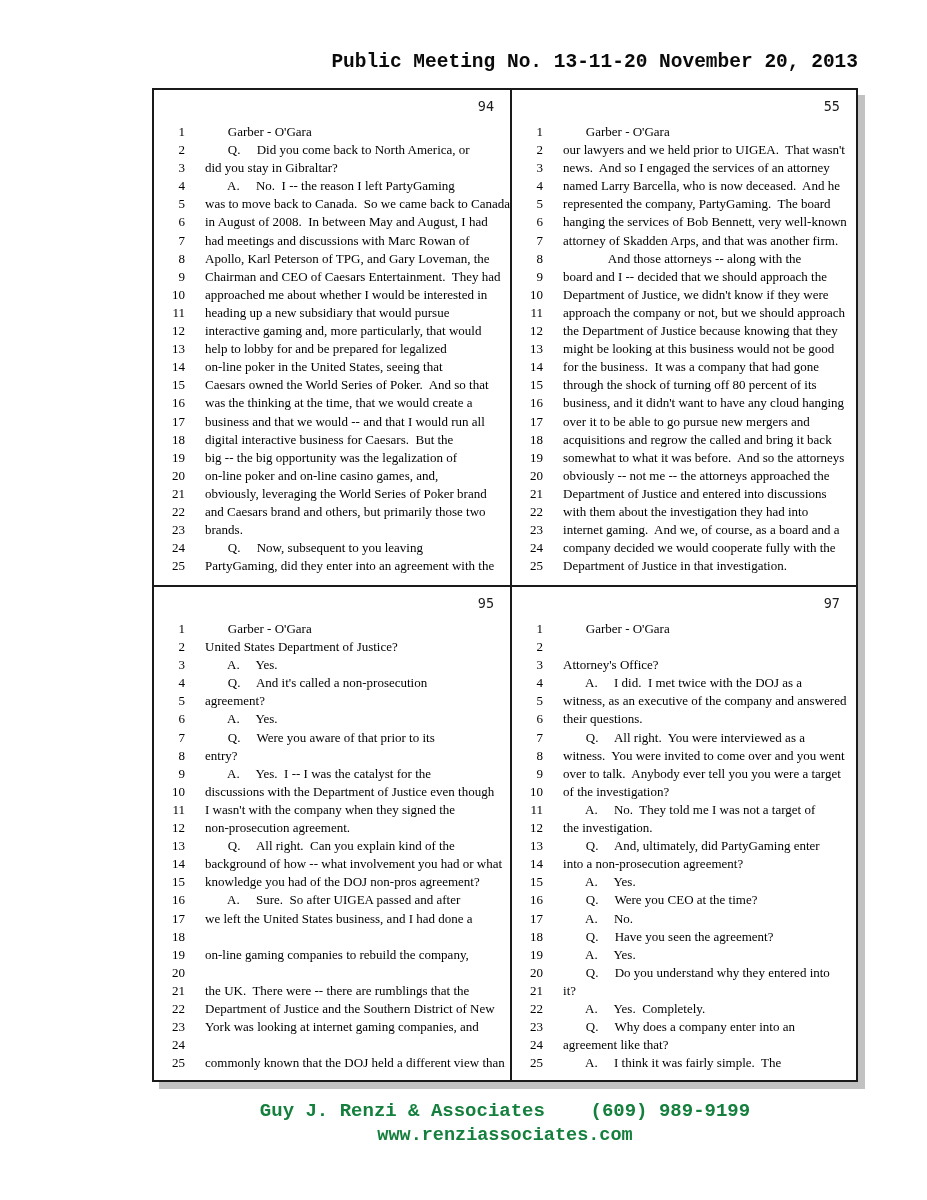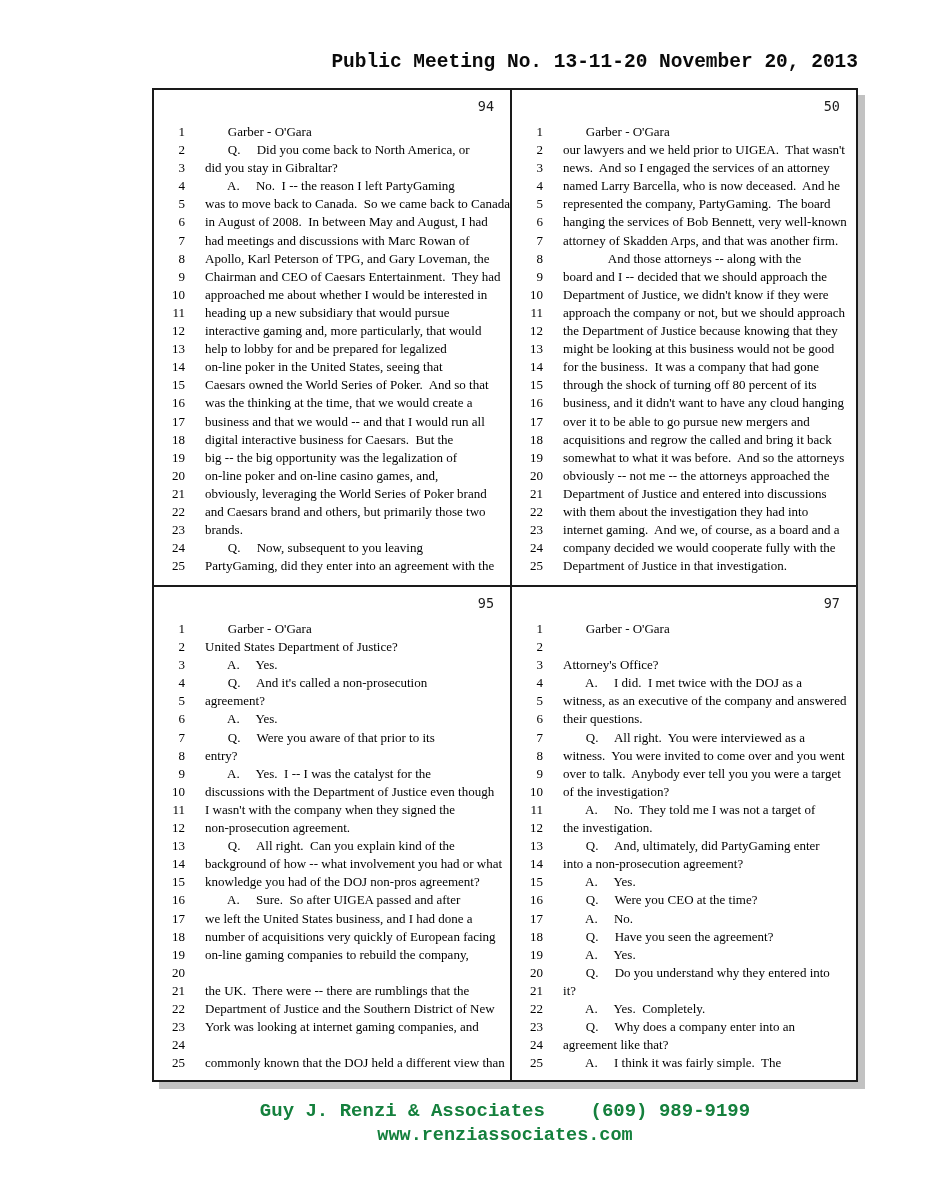--- a/index.html
+++ b/index.html
@@ -187,21 +187,21 @@
               <span class="txt">       Q.     Now, subsequent to you leaving</span>
             </div>
             <div class="tline">
               <span class="num">25</span>
               <span class="txt">PartyGaming, did they enter into an agreement with the</span>
             </div>
           </div>
       </div>
 
       <div class="quadrant q-top">
-        <span class="pagenum">50</span>
+        <span class="pagenum">55</span>
         <div class="lines">
             <div class="tline">
               <span class="num">1</span>
               <span class="txt">       Garber - O'Gara</span>
             </div>
             <div class="tline">
               <span class="num">2</span>
               <span class="txt">our lawyers and we held prior to UIGEA.  That wasn't</span>
             </div>
             <div class="tline">
@@ -365,21 +365,20 @@
             <div class="tline">
               <span class="num">16</span>
               <span class="txt">       A.     Sure.  So after UIGEA passed and after</span>
             </div>
             <div class="tline">
               <span class="num">17</span>
               <span class="txt">we left the United States business, and I had done a</span>
             </div>
             <div class="tline">
               <span class="num">18</span>
-              <span class="txt">number of acquisitions very quickly of European facing</span>
             </div>
             <div class="tline">
               <span class="num">19</span>
               <span class="txt">on-line gaming companies to rebuild the company,</span>
             </div>
             <div class="tline">
               <span class="num">20</span>
             </div>
             <div class="tline">
               <span class="num">21</span>

